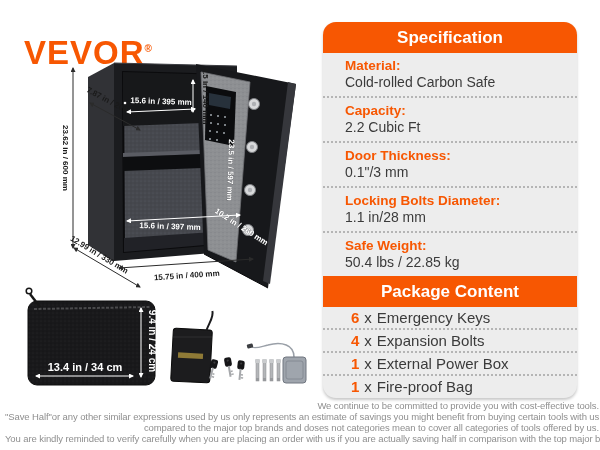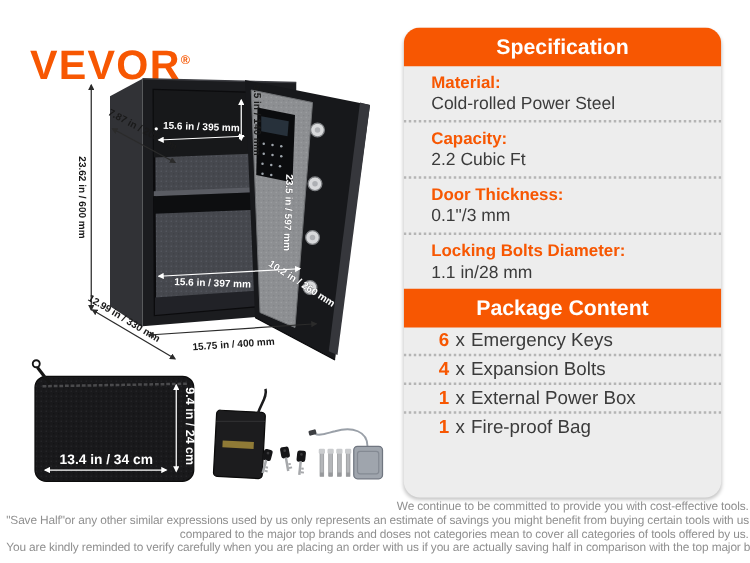--- a/index.html
+++ b/index.html
@@ -207,33 +207,37 @@
     </g>
   </g>
 </svg>
 
 <aside class="panel">
   <div class="panel-hd"><span>Specification</span></div>
 
   <div>
     <div class="spec-item">
       <div class="spec-label">Material:</div>
-      <div class="spec-value">Cold-rolled Power Steel</div>
+      <div class="spec-value">Cold-rolled Carbon Safe</div>
     </div>
     <div class="spec-item">
       <div class="spec-label">Capacity:</div>
       <div class="spec-value">2.2 Cubic Ft</div>
     </div>
     <div class="spec-item">
       <div class="spec-label">Door Thickness:</div>
       <div class="spec-value">0.1"/3 mm</div>
     </div>
     <div class="spec-item">
       <div class="spec-label">Locking Bolts Diameter:</div>
       <div class="spec-value">1.1 in/28 mm</div>
+    </div>
+    <div class="spec-item">
+      <div class="spec-label">Safe Weight:</div>
+      <div class="spec-value">50.4 lbs / 22.85 kg</div>
     </div>
   </div>
 
   <div class="panel-hd"><span>Package Content</span></div>
 
   <div>
     <div class="pkg-item">
       <span class="qty">6</span><span class="sep">x</span><span>Emergency Keys</span>
     </div>
     <div class="pkg-item">

